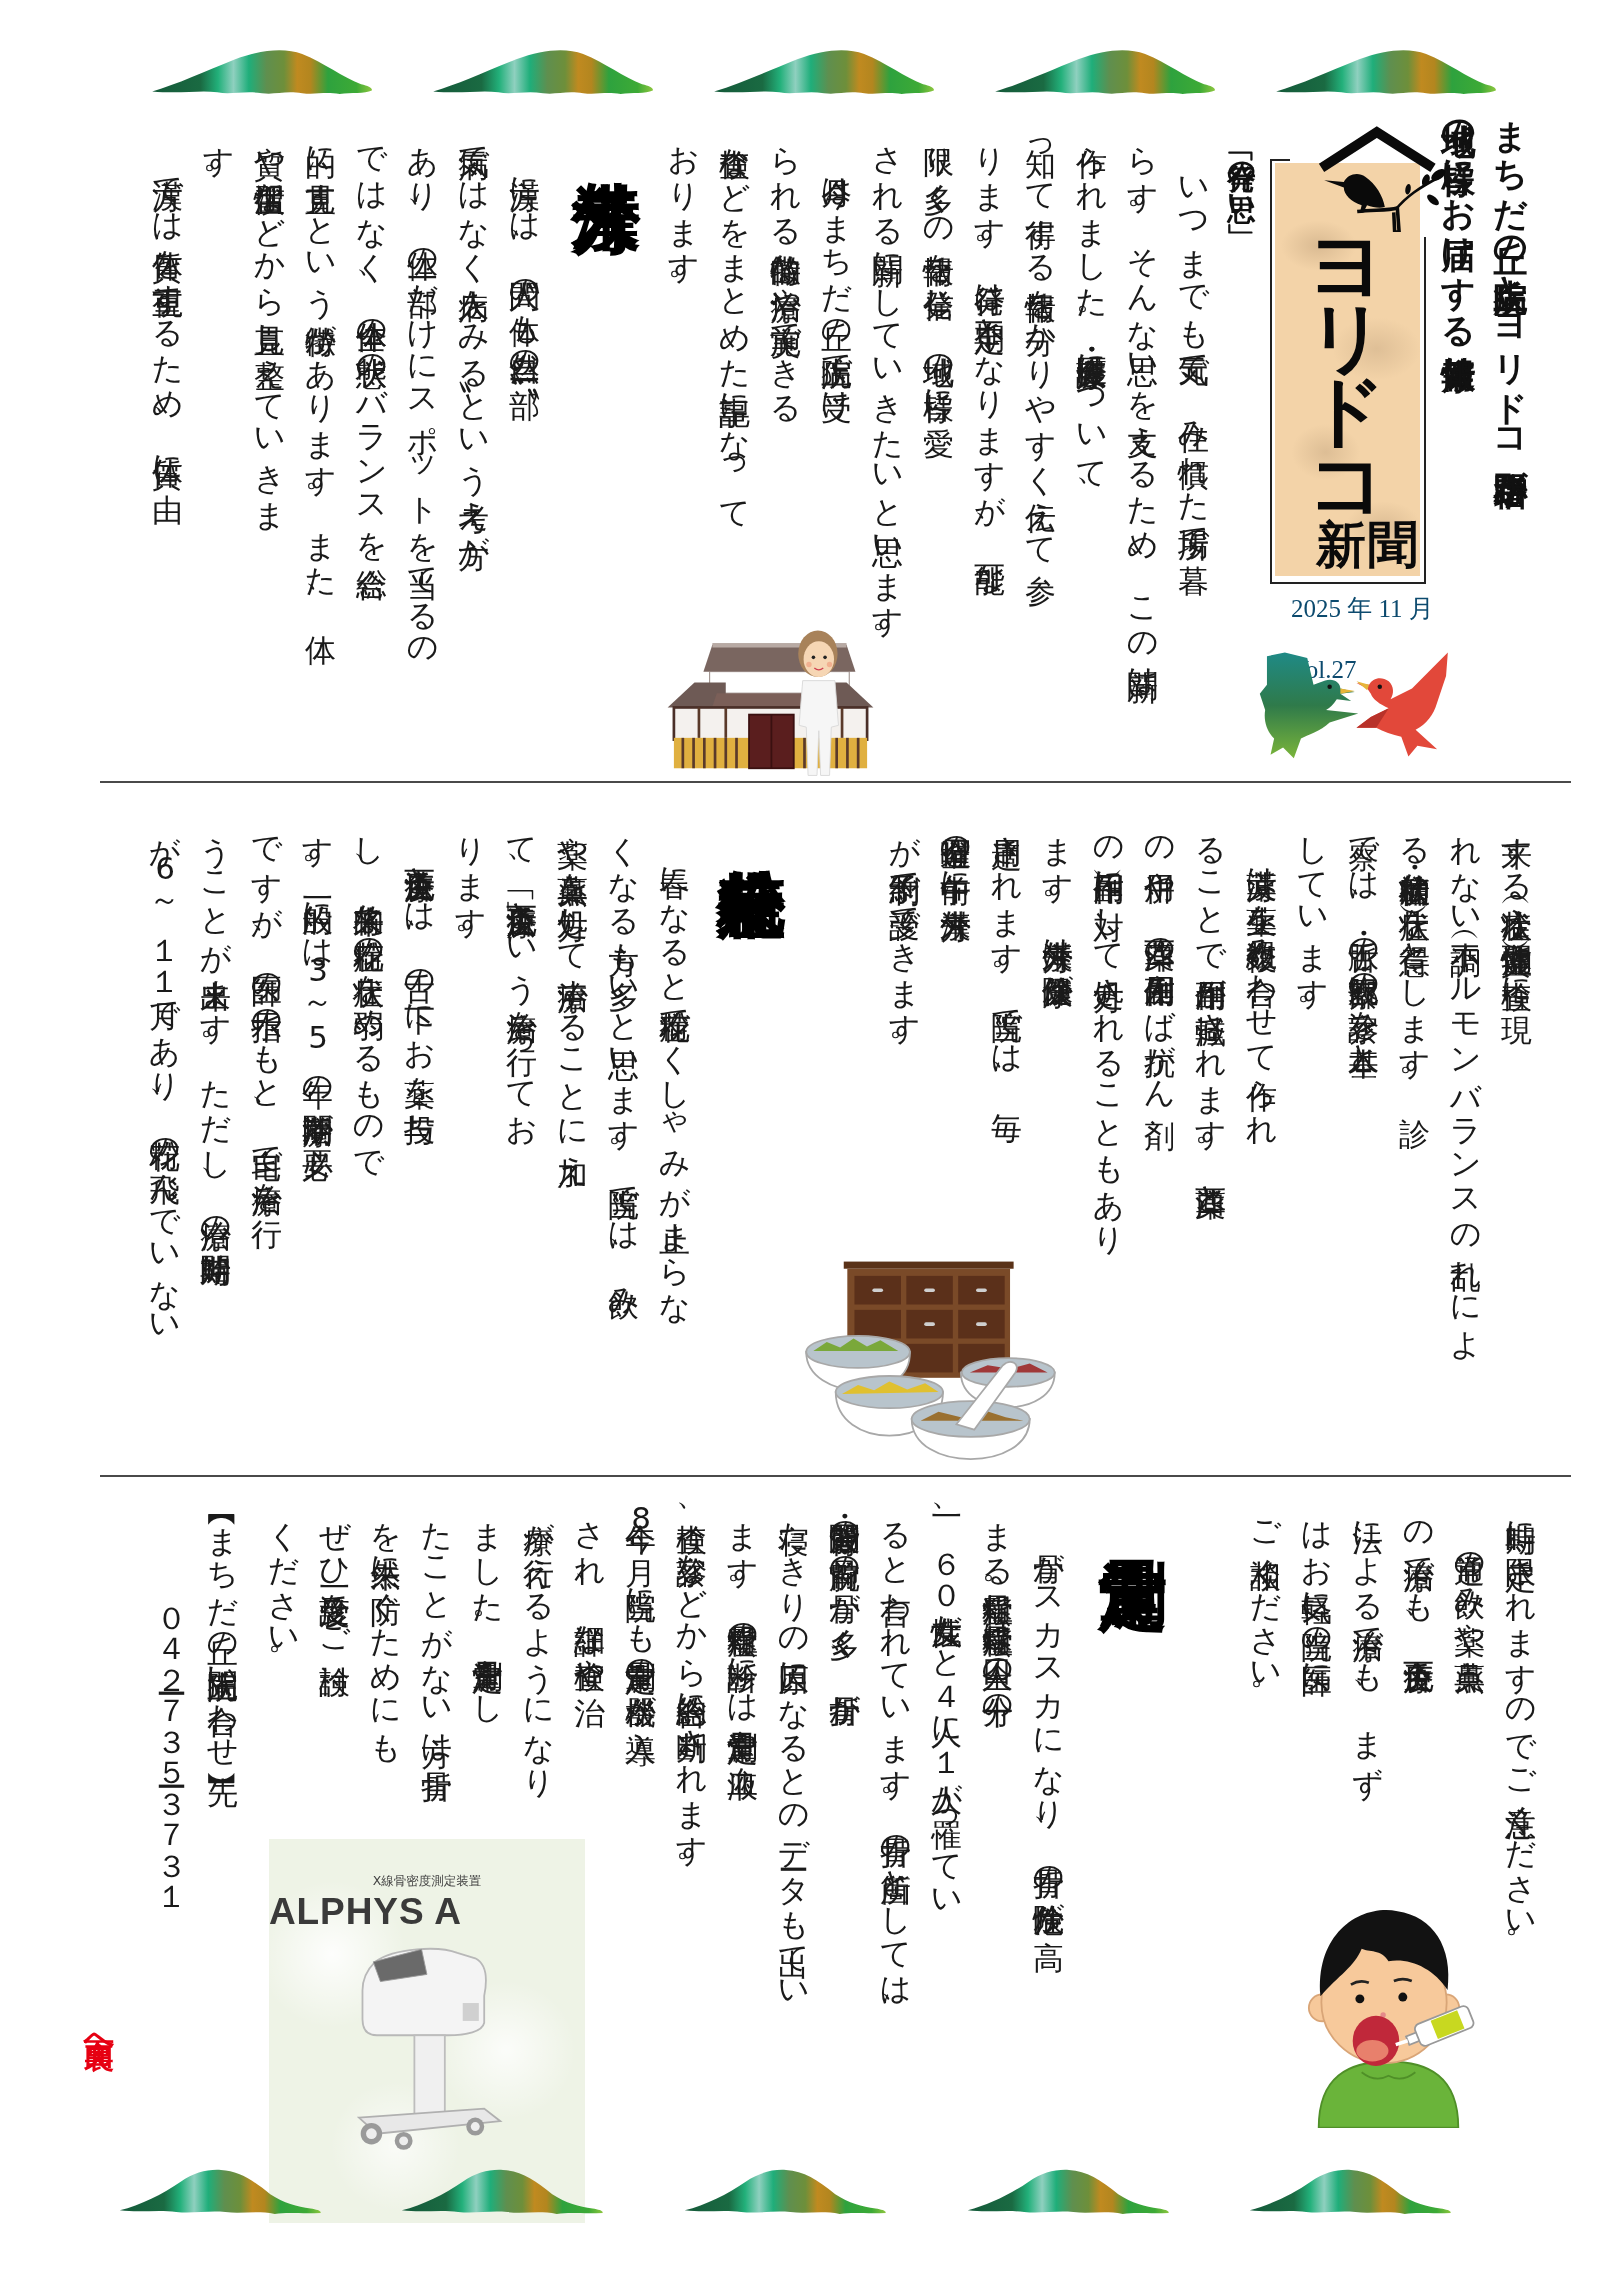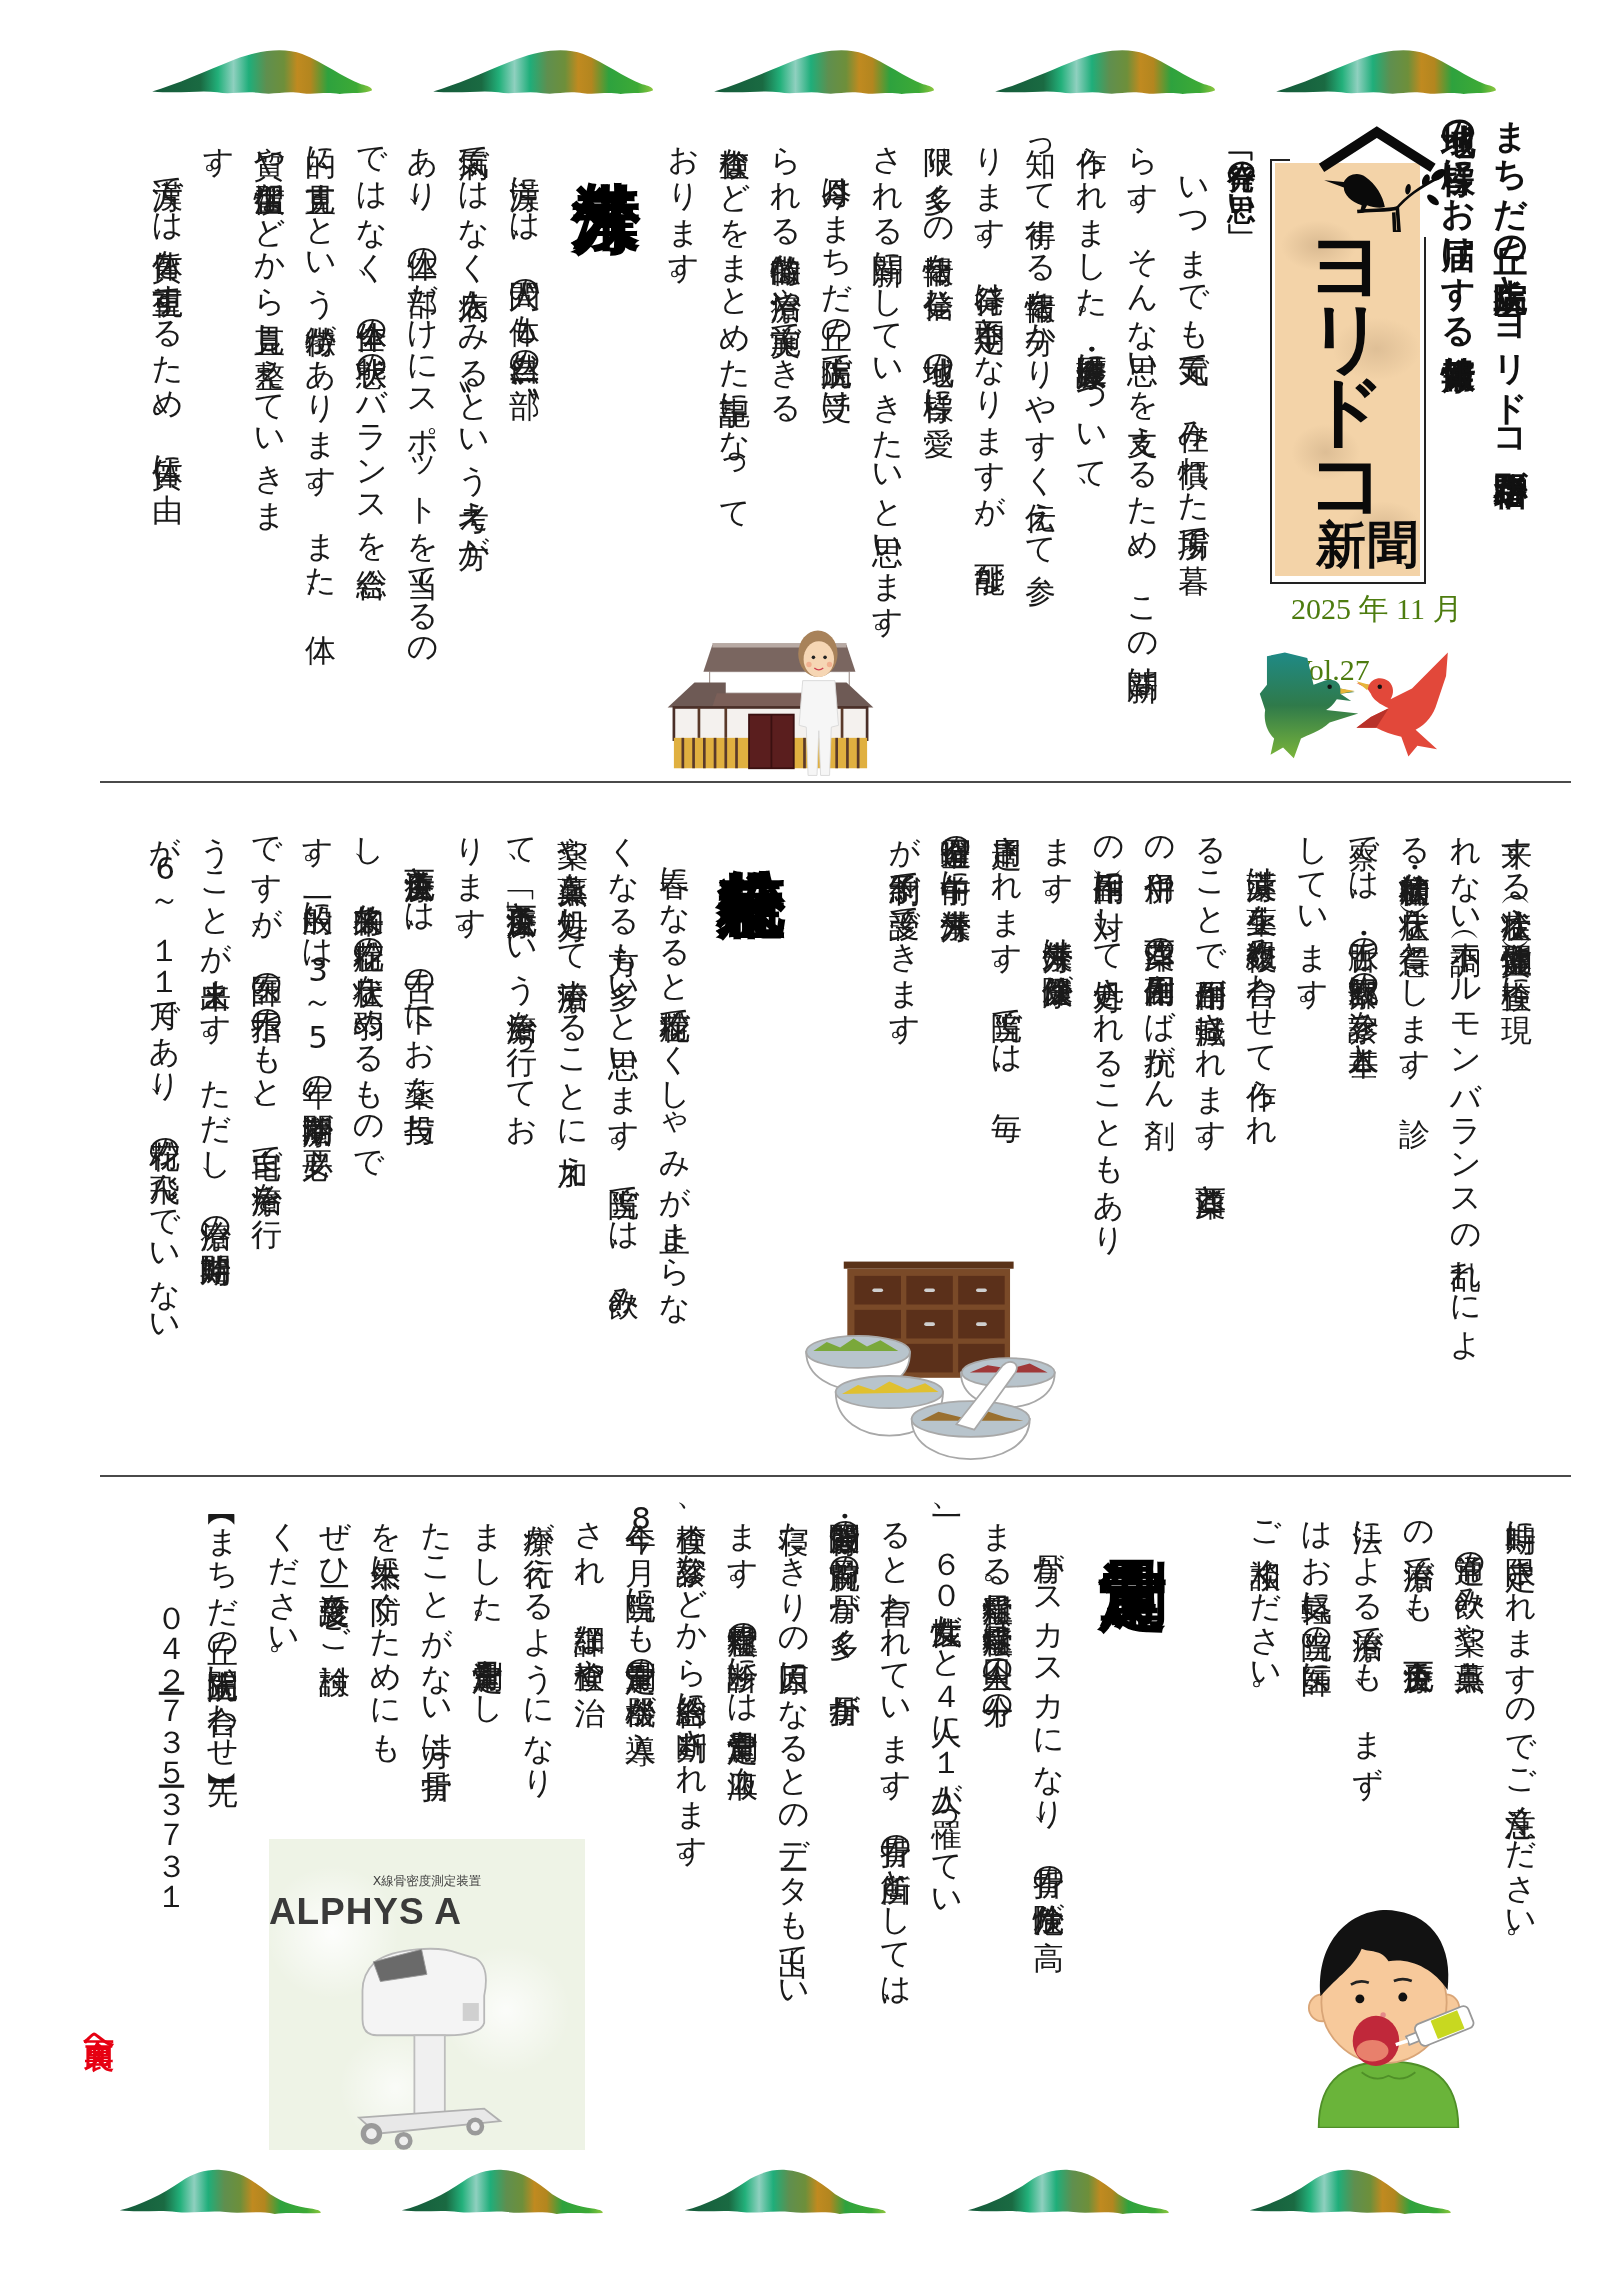--- a/index.html
+++ b/index.html
@@ -41,27 +41,27 @@
   .logo-chars { position:absolute; left:4.5px; top:69px; width:145px; }
   .logo-char {
     display:block; height:73px; text-align:center;
     font-family:"DejaVu Sans", sans-serif; font-weight:bold; font-size:77px; line-height:73px; color:#0a0a0a;
   }
   .logo-sub {
     position:absolute; left:4.5px; top:358px; width:145px; text-align:right;
     font-family:"DejaVu Serif", "Liberation Serif", serif; font-weight:bold; font-size:50px; line-height:56px;
     color:#0a0a0a; letter-spacing:1.8px;
   }
-  .issue-text { position:absolute; left:1291px; font-family:"Liberation Serif", "DejaVu Serif", serif; font-size:30px; line-height:27px; color:#4d7c0f; }
+  .issue-text { position:absolute; left:1291px; font-family:"Liberation Serif", "DejaVu Serif", serif; font-size:25px; line-height:27px; color:#0c4a6e; }
 
   .hill { position:absolute; }
 
   
   .alphys {
-    position:absolute; left:269px; top:1839px; width:316px; height:311px;
+    position:absolute; left:269px; top:1839px; width:316px; height:384px;
     background:
       radial-gradient(circle at 20% 30%, rgba(255,255,255,.9), transparent 20%),
       radial-gradient(circle at 75% 55%, rgba(255,255,255,.8), transparent 22%),
       radial-gradient(circle at 40% 80%, rgba(255,255,255,.7), transparent 18%),
       #eef3e6;
   }
   .alphys-caption { position:absolute; left:0; top:34px; width:100%; text-align:center; font-size:12.5px; color:#444; }
   .alphys-model   { position:absolute; left:0; top:52px; width:100%; text-align:left; font-size:37px; font-weight:bold; color:#3a3a3a; font-family:Liberation Sans, sans-serif; letter-spacing:0.9px; }
 </style>
 </head>

